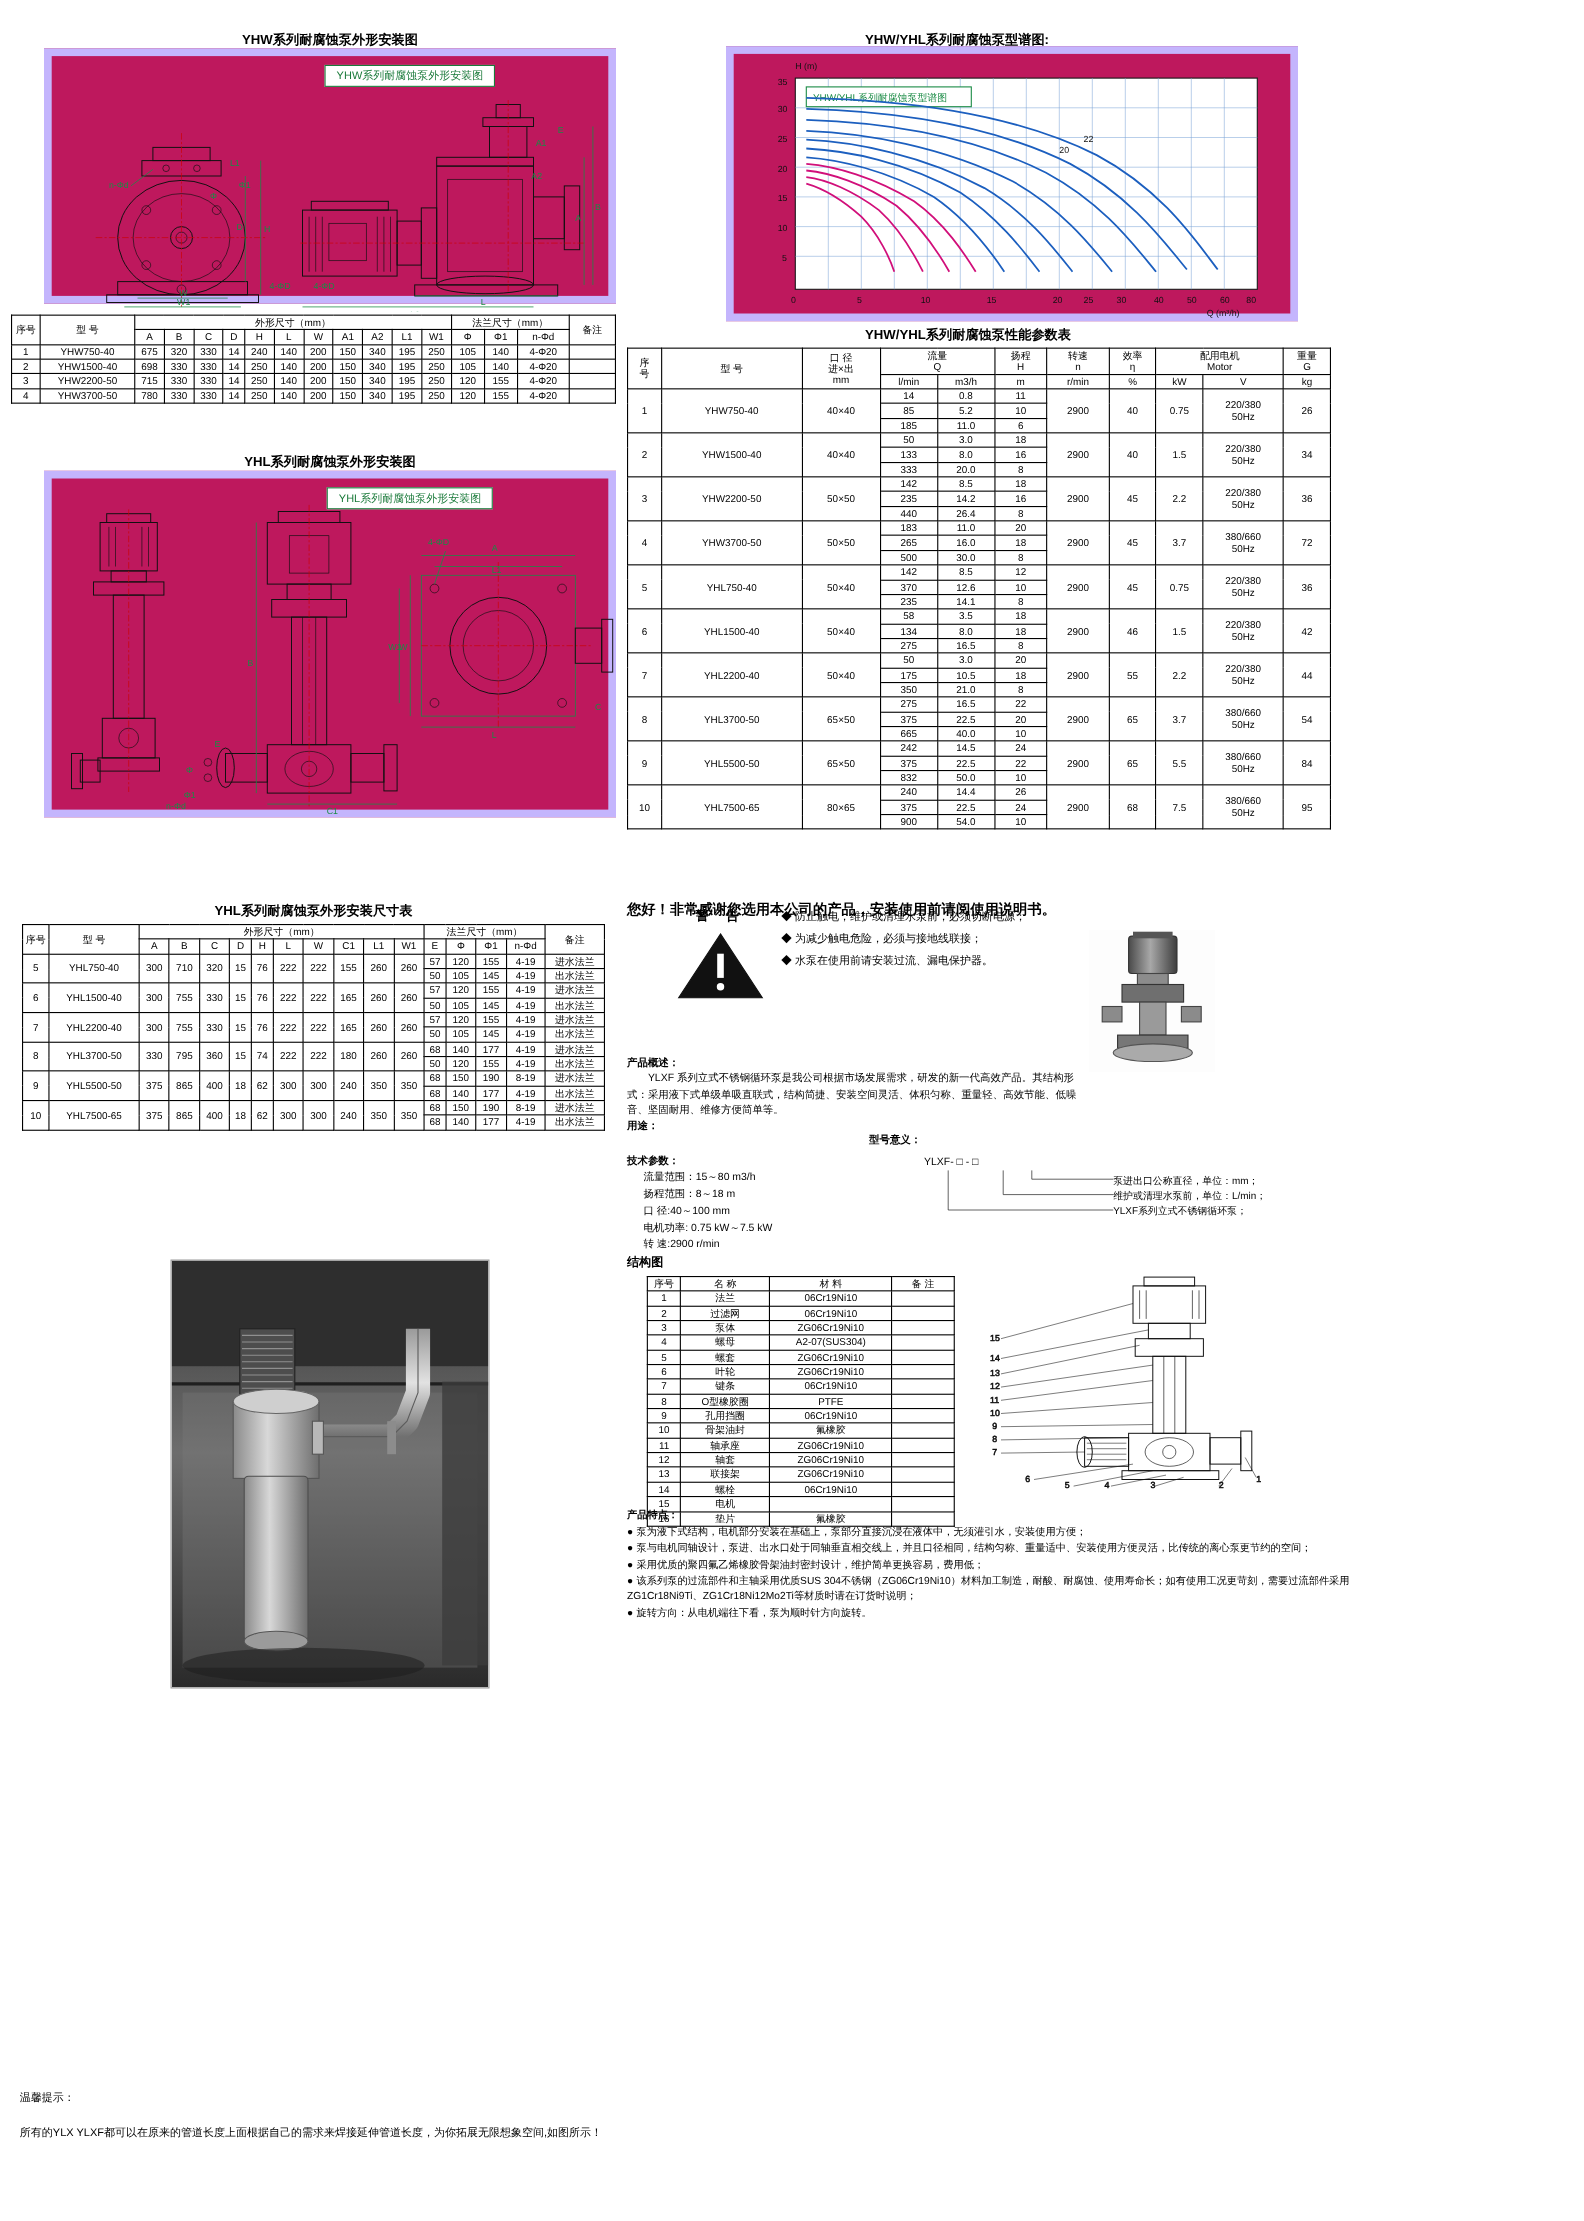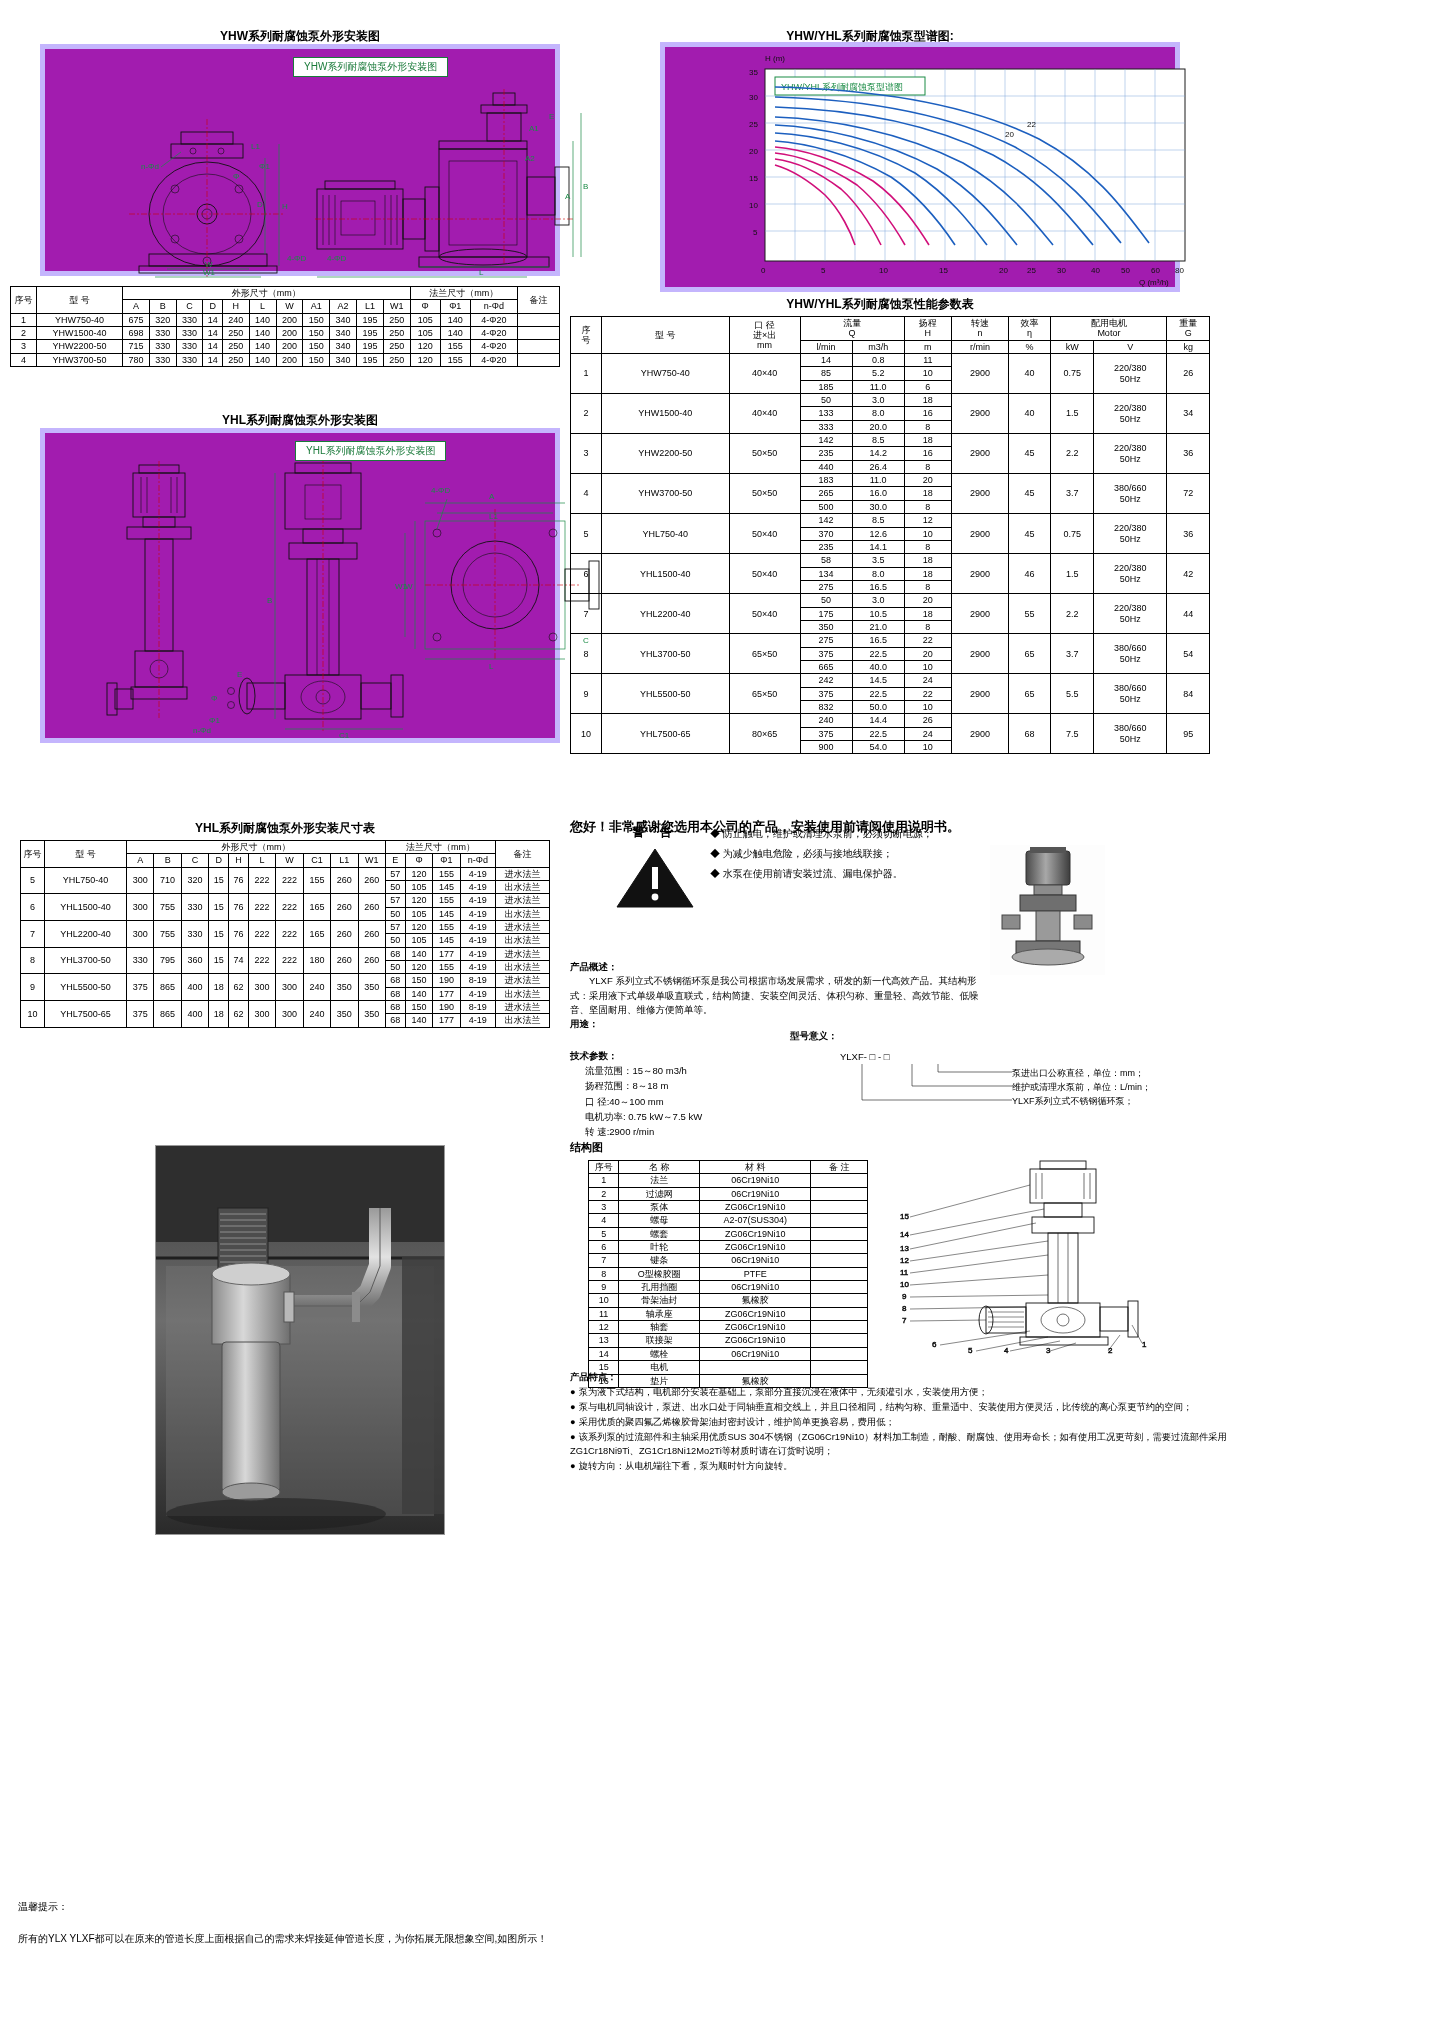--- a/index.html
+++ b/index.html
@@ -17,21 +17,21 @@
 
   
   table.grid { border-collapse:collapse; width:100%; }
   table.grid th, table.grid td {
     border:1px solid #000; text-align:center; font-size:9px;
     padding:1px 1px; line-height:1.15; white-space:nowrap;
   }
   table.grid th { font-weight:normal; }
 
   
-  .dwg { border:5px solid #c4b5fd; background:#a21caf; position:relative;padding-left:44px; }
+  .dwg { border:7px solid #c4b5fd; background:#be185d; position:relative; }
   .dwg .lbl {
     position:absolute; background:#fff; border:1px solid #1a7a3a;
     color:#1a7a3a; font-size:10px; padding:2px 10px;
   }
   .greenline { stroke:#1a8b45; fill:none; stroke-width:0.7; }
   .blackline { stroke:#111; fill:none; stroke-width:0.9; }
   .thinline { stroke:#111; fill:none; stroke-width:0.6; }
   .redline { stroke:#c00; fill:none; stroke-width:0.6; stroke-dasharray:6 2 2 2;}
   .gtxt { fill:#1a8b45; font-size:8px; font-family:"Liberation Sans", sans-serif;}
   .btxt { fill:#111; font-size:8px; font-family:"Liberation Sans", sans-serif;}

